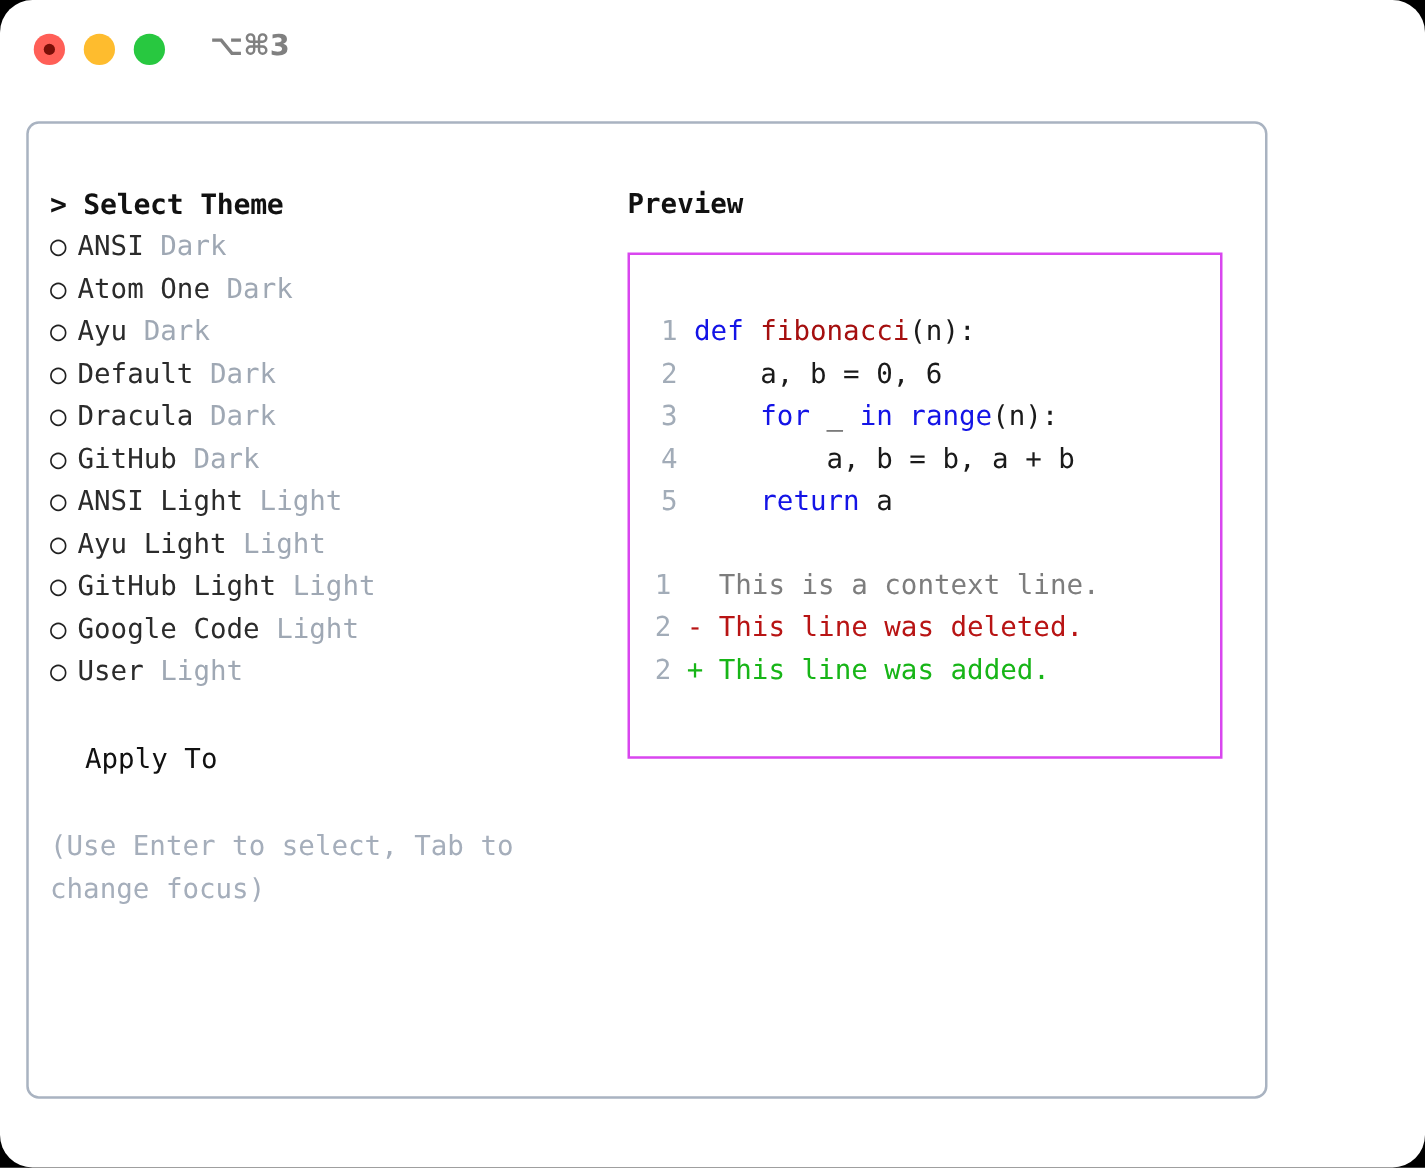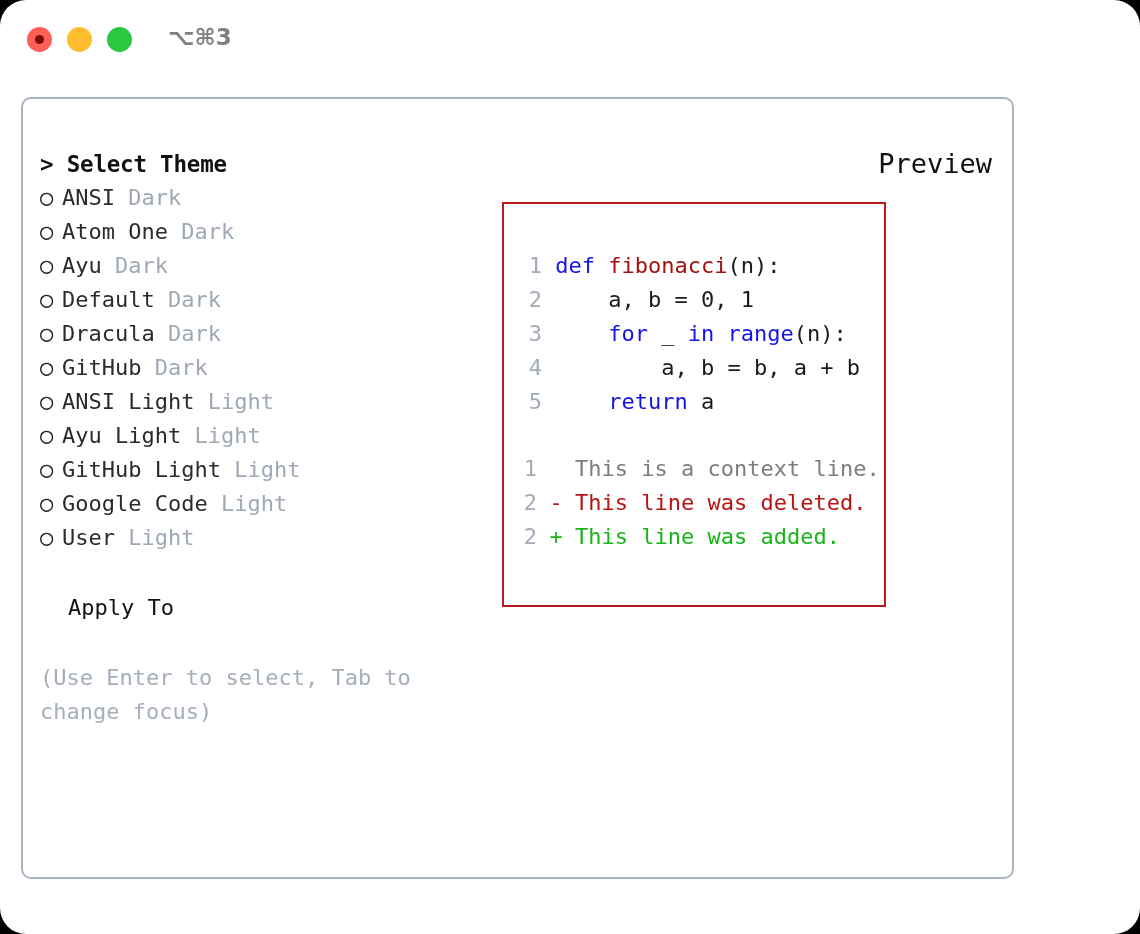--- a/index.html
+++ b/index.html
@@ -127,32 +127,31 @@
   }
 
   
   #right-col {
     position: absolute;
     left: 479px;
     top: 48px;
     width: 490px;
   }
   #preview-header {
-    font-size: 27px;
-    font-weight: normal;
+    font-size: 22px;
+    font-weight: bold;
     color: #111111;
     height: 34px;
     line-height: 34px;
-    text-align: right;
   }
   #preview-box {
     margin-top: 21px;
-    width: 384px;
+    width: 476px;
     height: 405px;
-    border: 2px solid #b91c1c;
+    border: 2px solid #d946ef;
     box-sizing: border-box;
     background: #ffffff;
     position: relative;
   }
   #code-area {
     position: absolute;
     left: 12px;
     top: 45px;
     right: 6px;
   }
@@ -226,21 +225,21 @@
 
       <div id="hint">(Use Enter to select, Tab to change focus)</div>
     </div>
 
     <div id="right-col">
       <div id="preview-header">Preview</div>
 
       <div id="preview-box">
         <div id="code-area">
             <div class="code-line"><span class="lineno">1</span><span> </span><span class="code-text kw">def </span><span class="code-text fn">fibonacci</span><span class="code-text plain">(n):</span></div>
-            <div class="code-line"><span class="lineno">2</span><span> </span><span class="code-text plain">    a, b = 0, 1</span></div>
+            <div class="code-line"><span class="lineno">2</span><span> </span><span class="code-text plain">    a, b = 0, 6</span></div>
             <div class="code-line"><span class="lineno">3</span><span> </span><span class="code-text plain">    </span><span class="code-text kw">for</span><span class="code-text plain"> _ </span><span class="code-text kw">in</span><span class="code-text plain"> </span><span class="code-text kw">range</span><span class="code-text plain">(n):</span></div>
             <div class="code-line"><span class="lineno">4</span><span> </span><span class="code-text plain">        a, b = b, a + b</span></div>
             <div class="code-line"><span class="lineno">5</span><span> </span><span class="code-text plain">    </span><span class="code-text kw">return</span><span class="code-text plain"> a</span></div>
           </div>
         <div id="diff-area">
             <div class="diff-line"><span class="lineno">1</span><span class="marker diff-ctx"> </span><span class="diff-ctx">This is a context line.</span></div>
             <div class="diff-line"><span class="lineno">2</span><span class="marker diff-del">-</span><span class="diff-del">This line was deleted.</span></div>
             <div class="diff-line"><span class="lineno">2</span><span class="marker diff-add">+</span><span class="diff-add">This line was added.</span></div>
           </div>
       </div>

